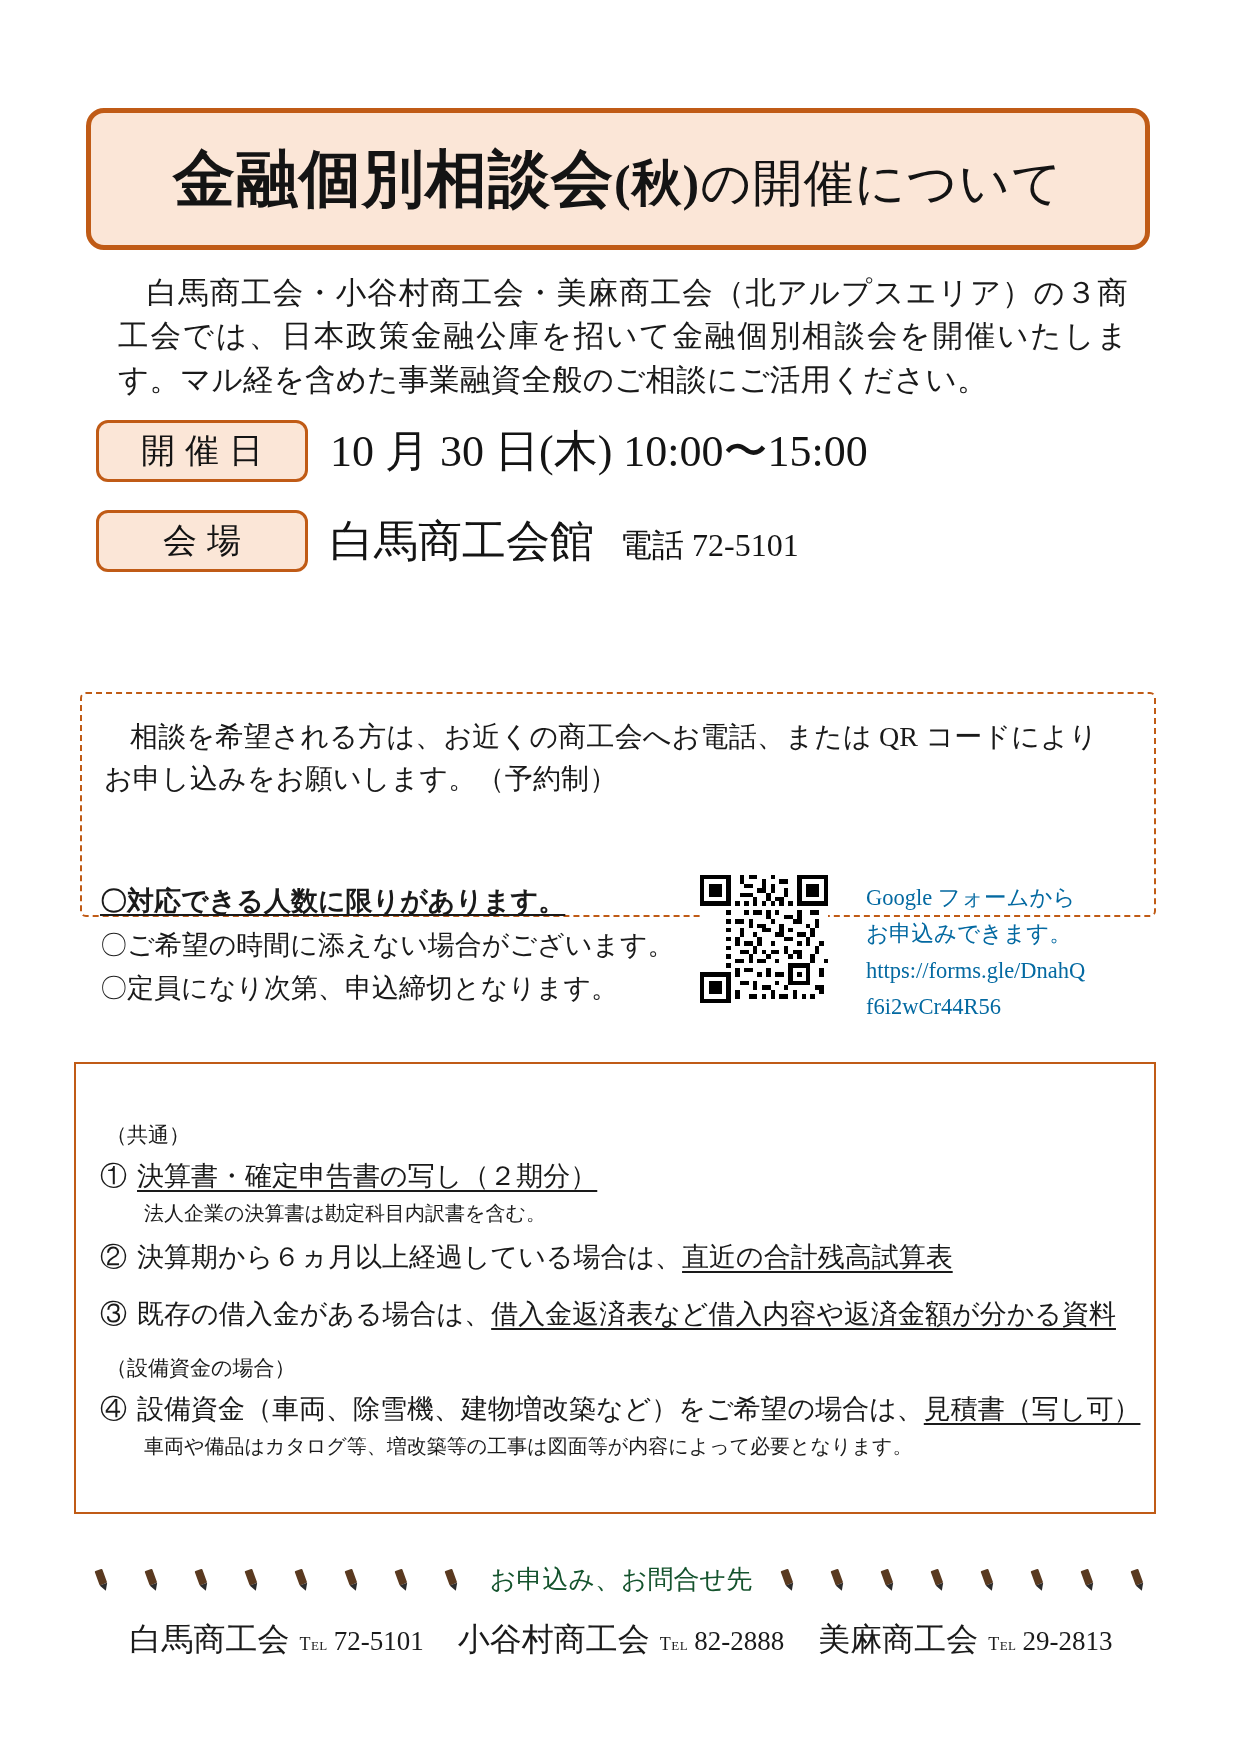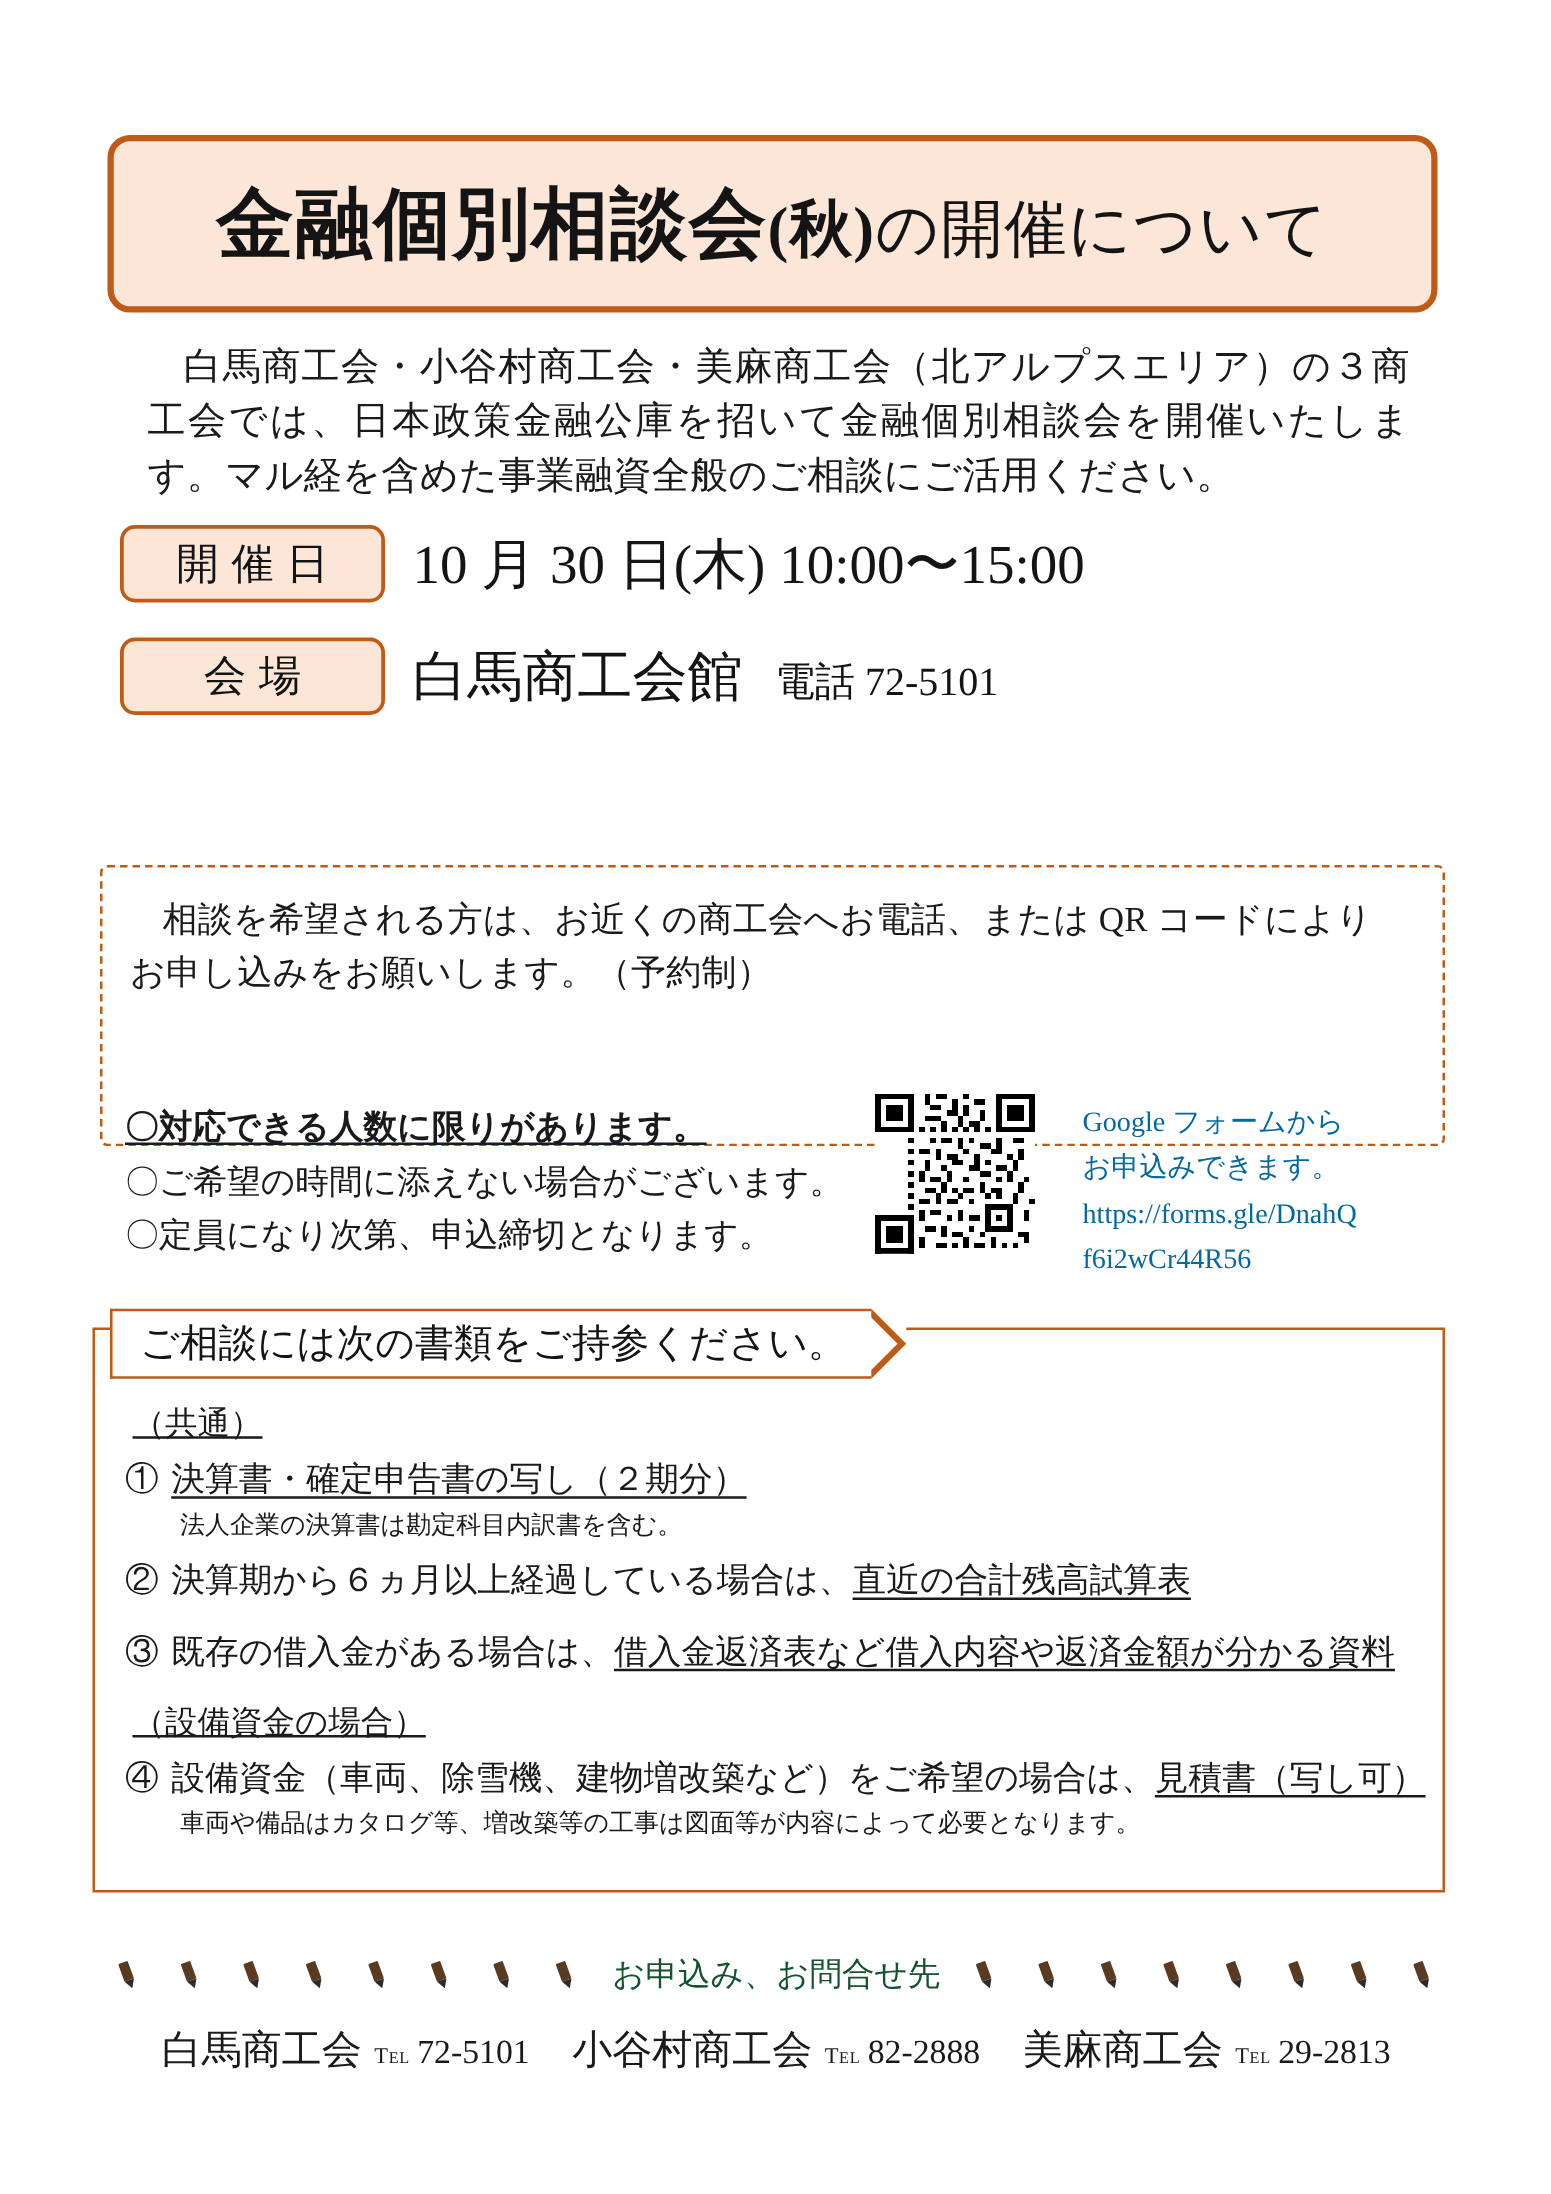--- a/index.html
+++ b/index.html
@@ -216,23 +216,22 @@
 
   .docs-body {
     position: absolute;
     left: 100px;
     top: 1122px;
     width: 1040px;
     font-size: 27px;
     line-height: 1.3;
   }
   .docs-body .sect {
-    font-size: 26px;
+    font-size: 21px;
     margin: 0 0 10px 6px;
-    text-decoration: underline;
   }
   .docs-body .item {
     margin: 0 0 6px 0;
     white-space: nowrap;
   }
   .docs-body .num { margin-right: 10px; }
   .docs-body .u {
     text-decoration: underline;
     text-underline-offset: 5px;
   }
@@ -468,24 +467,20 @@
   </div>
 
   <div class="qr-caption">
     <div>Google フォームから</div>
     <div>お申込みできます。</div>
     <div>https://forms.gle/DnahQ</div>
     <div>f6i2wCr44R56</div>
   </div>
 
   <div class="docs-box"></div>
-  <div class="docs-header">
-    <div class="docs-header-inner">ご相談には次の書類をご持参ください。</div>
-    <div class="docs-header-arrow"></div>
-  </div>
 
   <div class="docs-body">
     <div class="sect">（共通）</div>
 
     <div class="item">
       <span class="num">①</span><span class="u">決算書・確定申告書の写し（２期分）</span>
     </div>
     <div class="note">法人企業の決算書は勘定科目内訳書を含む。</div>
 
     <div class="item">

